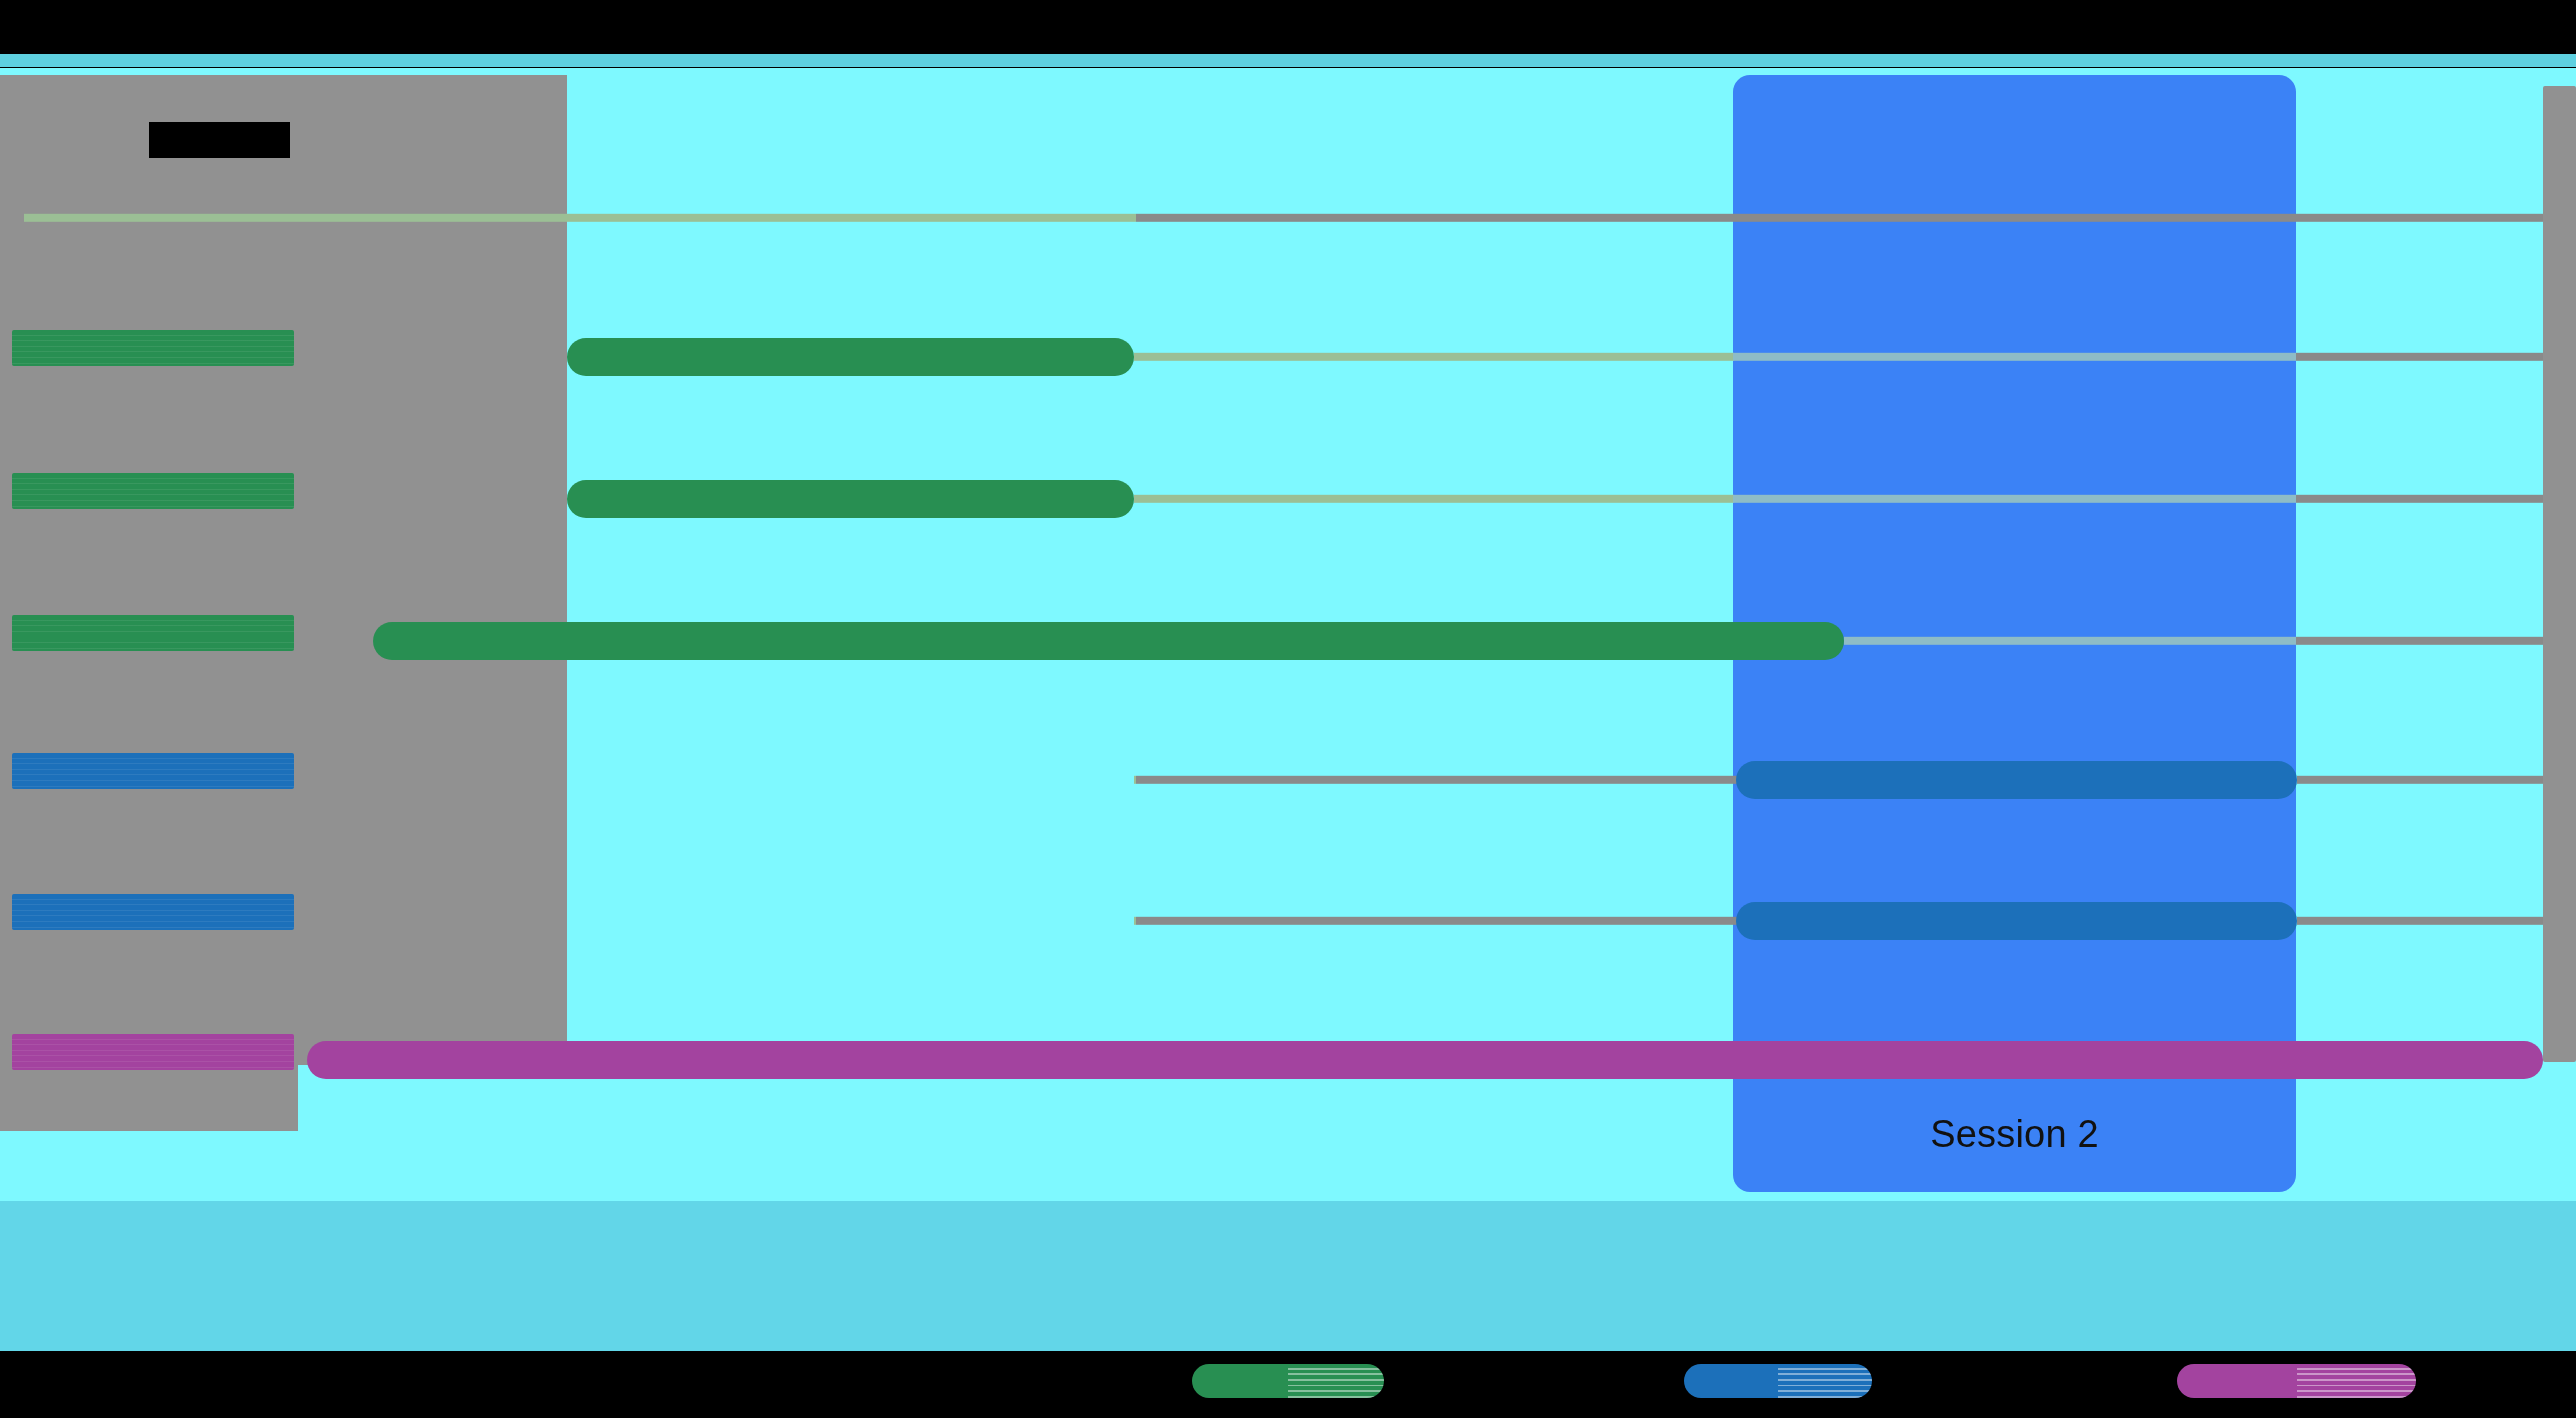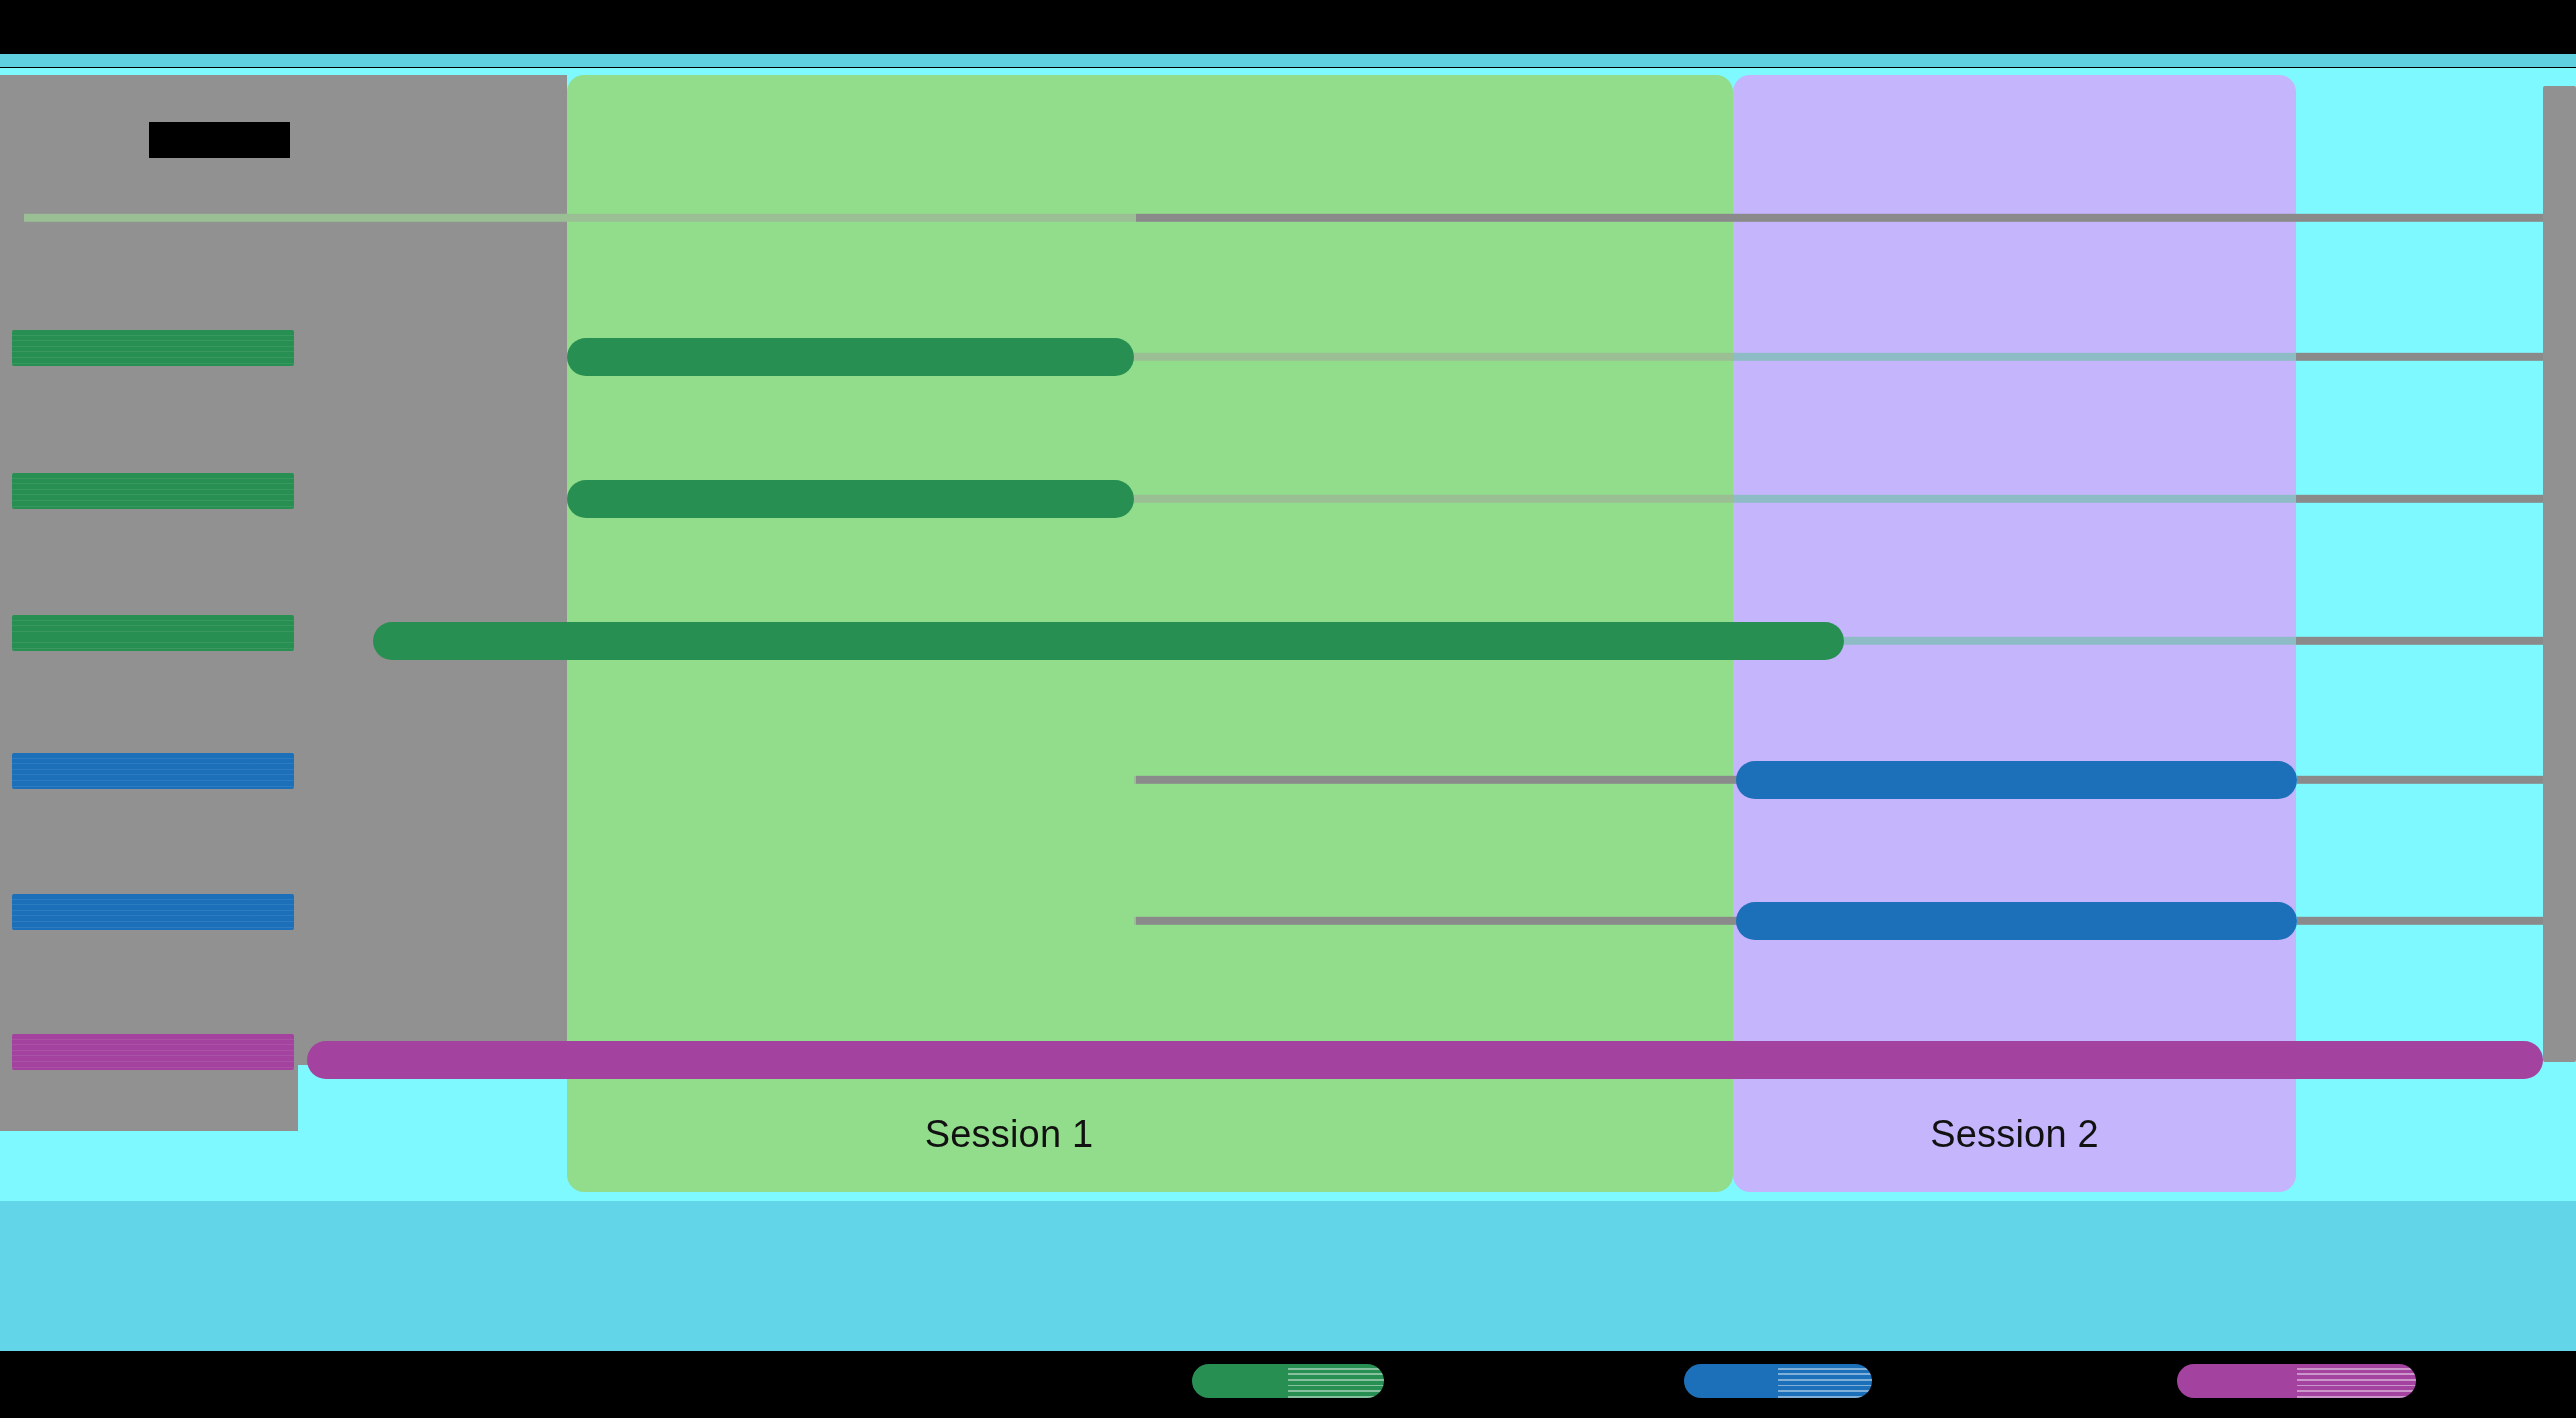--- a/index.html
+++ b/index.html
@@ -46,21 +46,21 @@
   .accent-b { top: 68px;  height: 7.5px;  background: #7ef9ff; }
 
   
   .session-band {
     position: absolute;
     top: 0;
     height: 1117px;
     border-radius: 17px;
   }
   .band-s1 { left: 567px;  width: 1166px; background: #92dd8c; }
-  .band-s2 { left: 1733px; width: 563px;  background: #c4b5fd; }
+  .band-s2 { left: 1733px; width: 563px;  background: #3b82f6; }
   .band-tail {
     position: absolute;
     left: 2296px;
     top: 0;
     width: 247px;
     height: 1117px;
     background: #7ef9ff;
   }
 
   .session-label {
@@ -215,23 +215,20 @@
 </head>
 <body>
 
 <div id="stage">
 
   <div class="accent-strip accent-a"></div>
   <div class="accent-strip accent-b"></div>
 
   <div class="chart-viewport">
 
-    <div class="session-band band-s1">
-      <div class="session-label">Session 1</div>
-    </div>
     <div class="session-band band-s2">
       <div class="session-label">Session 2</div>
     </div>
     <div class="band-tail"></div>
 
     <div class="label-panel"></div>
     <div class="label-panel-wide"></div>
 
     <div class="header-redaction"></div>
 

